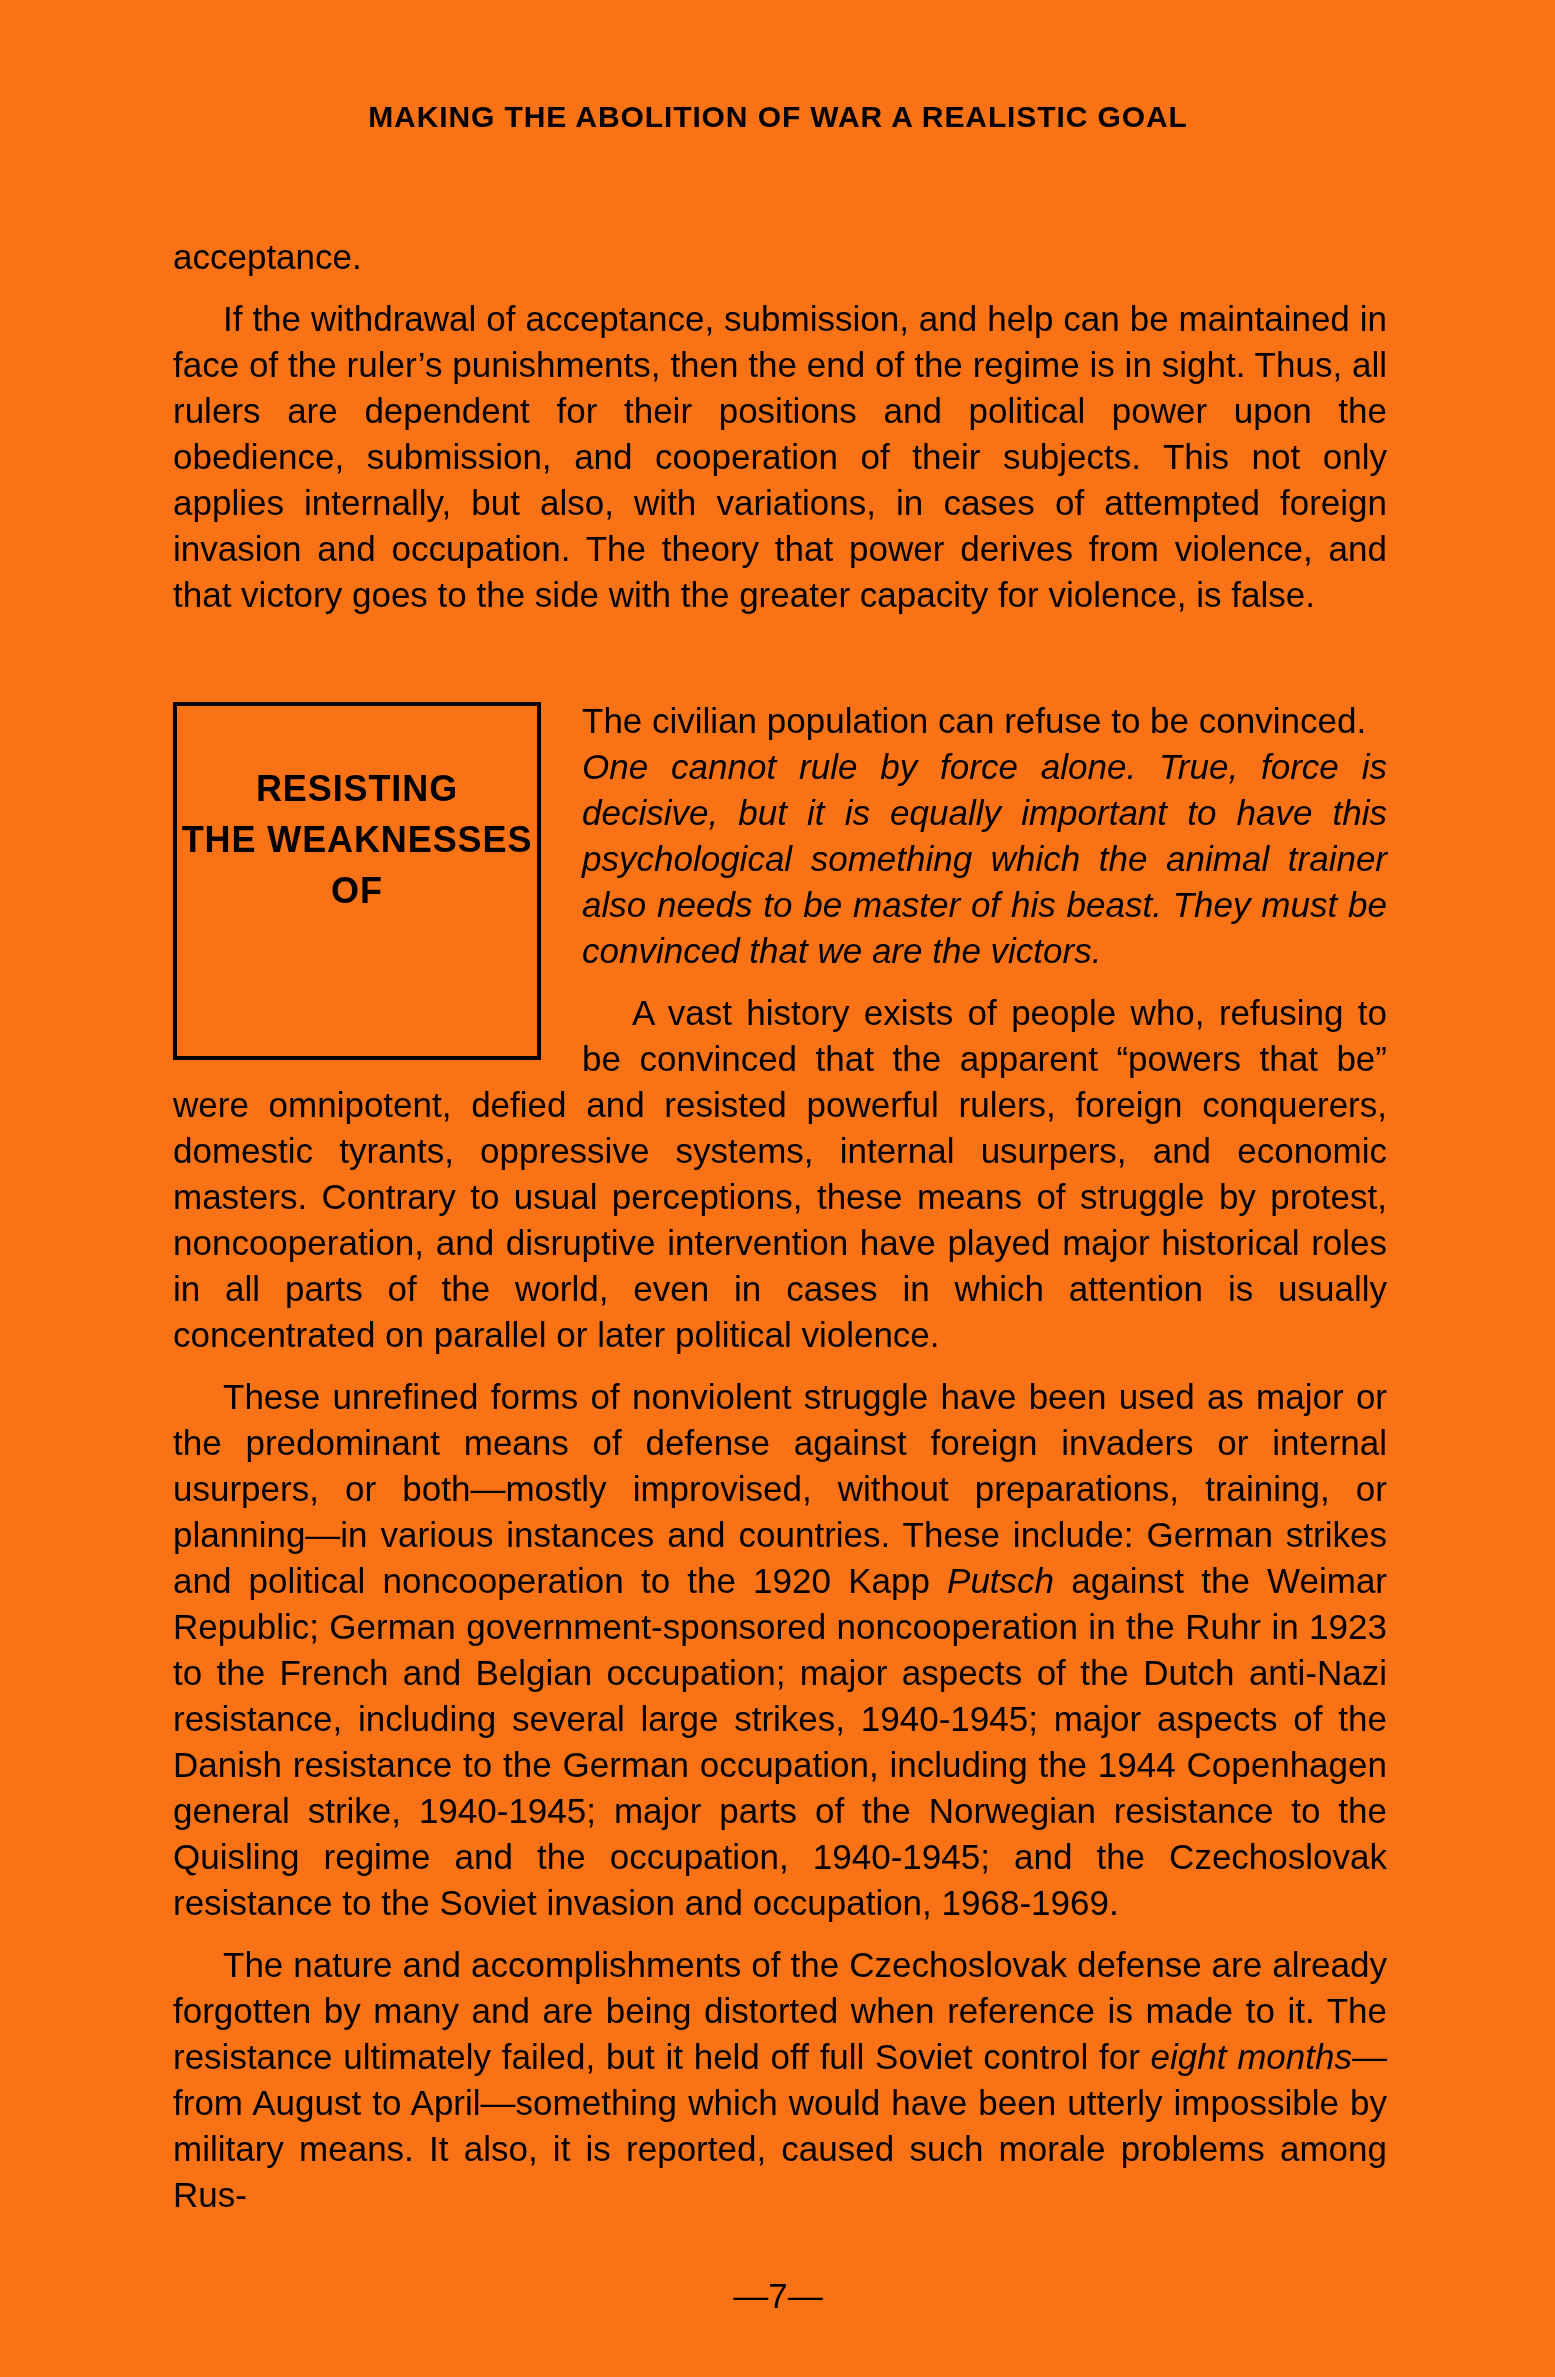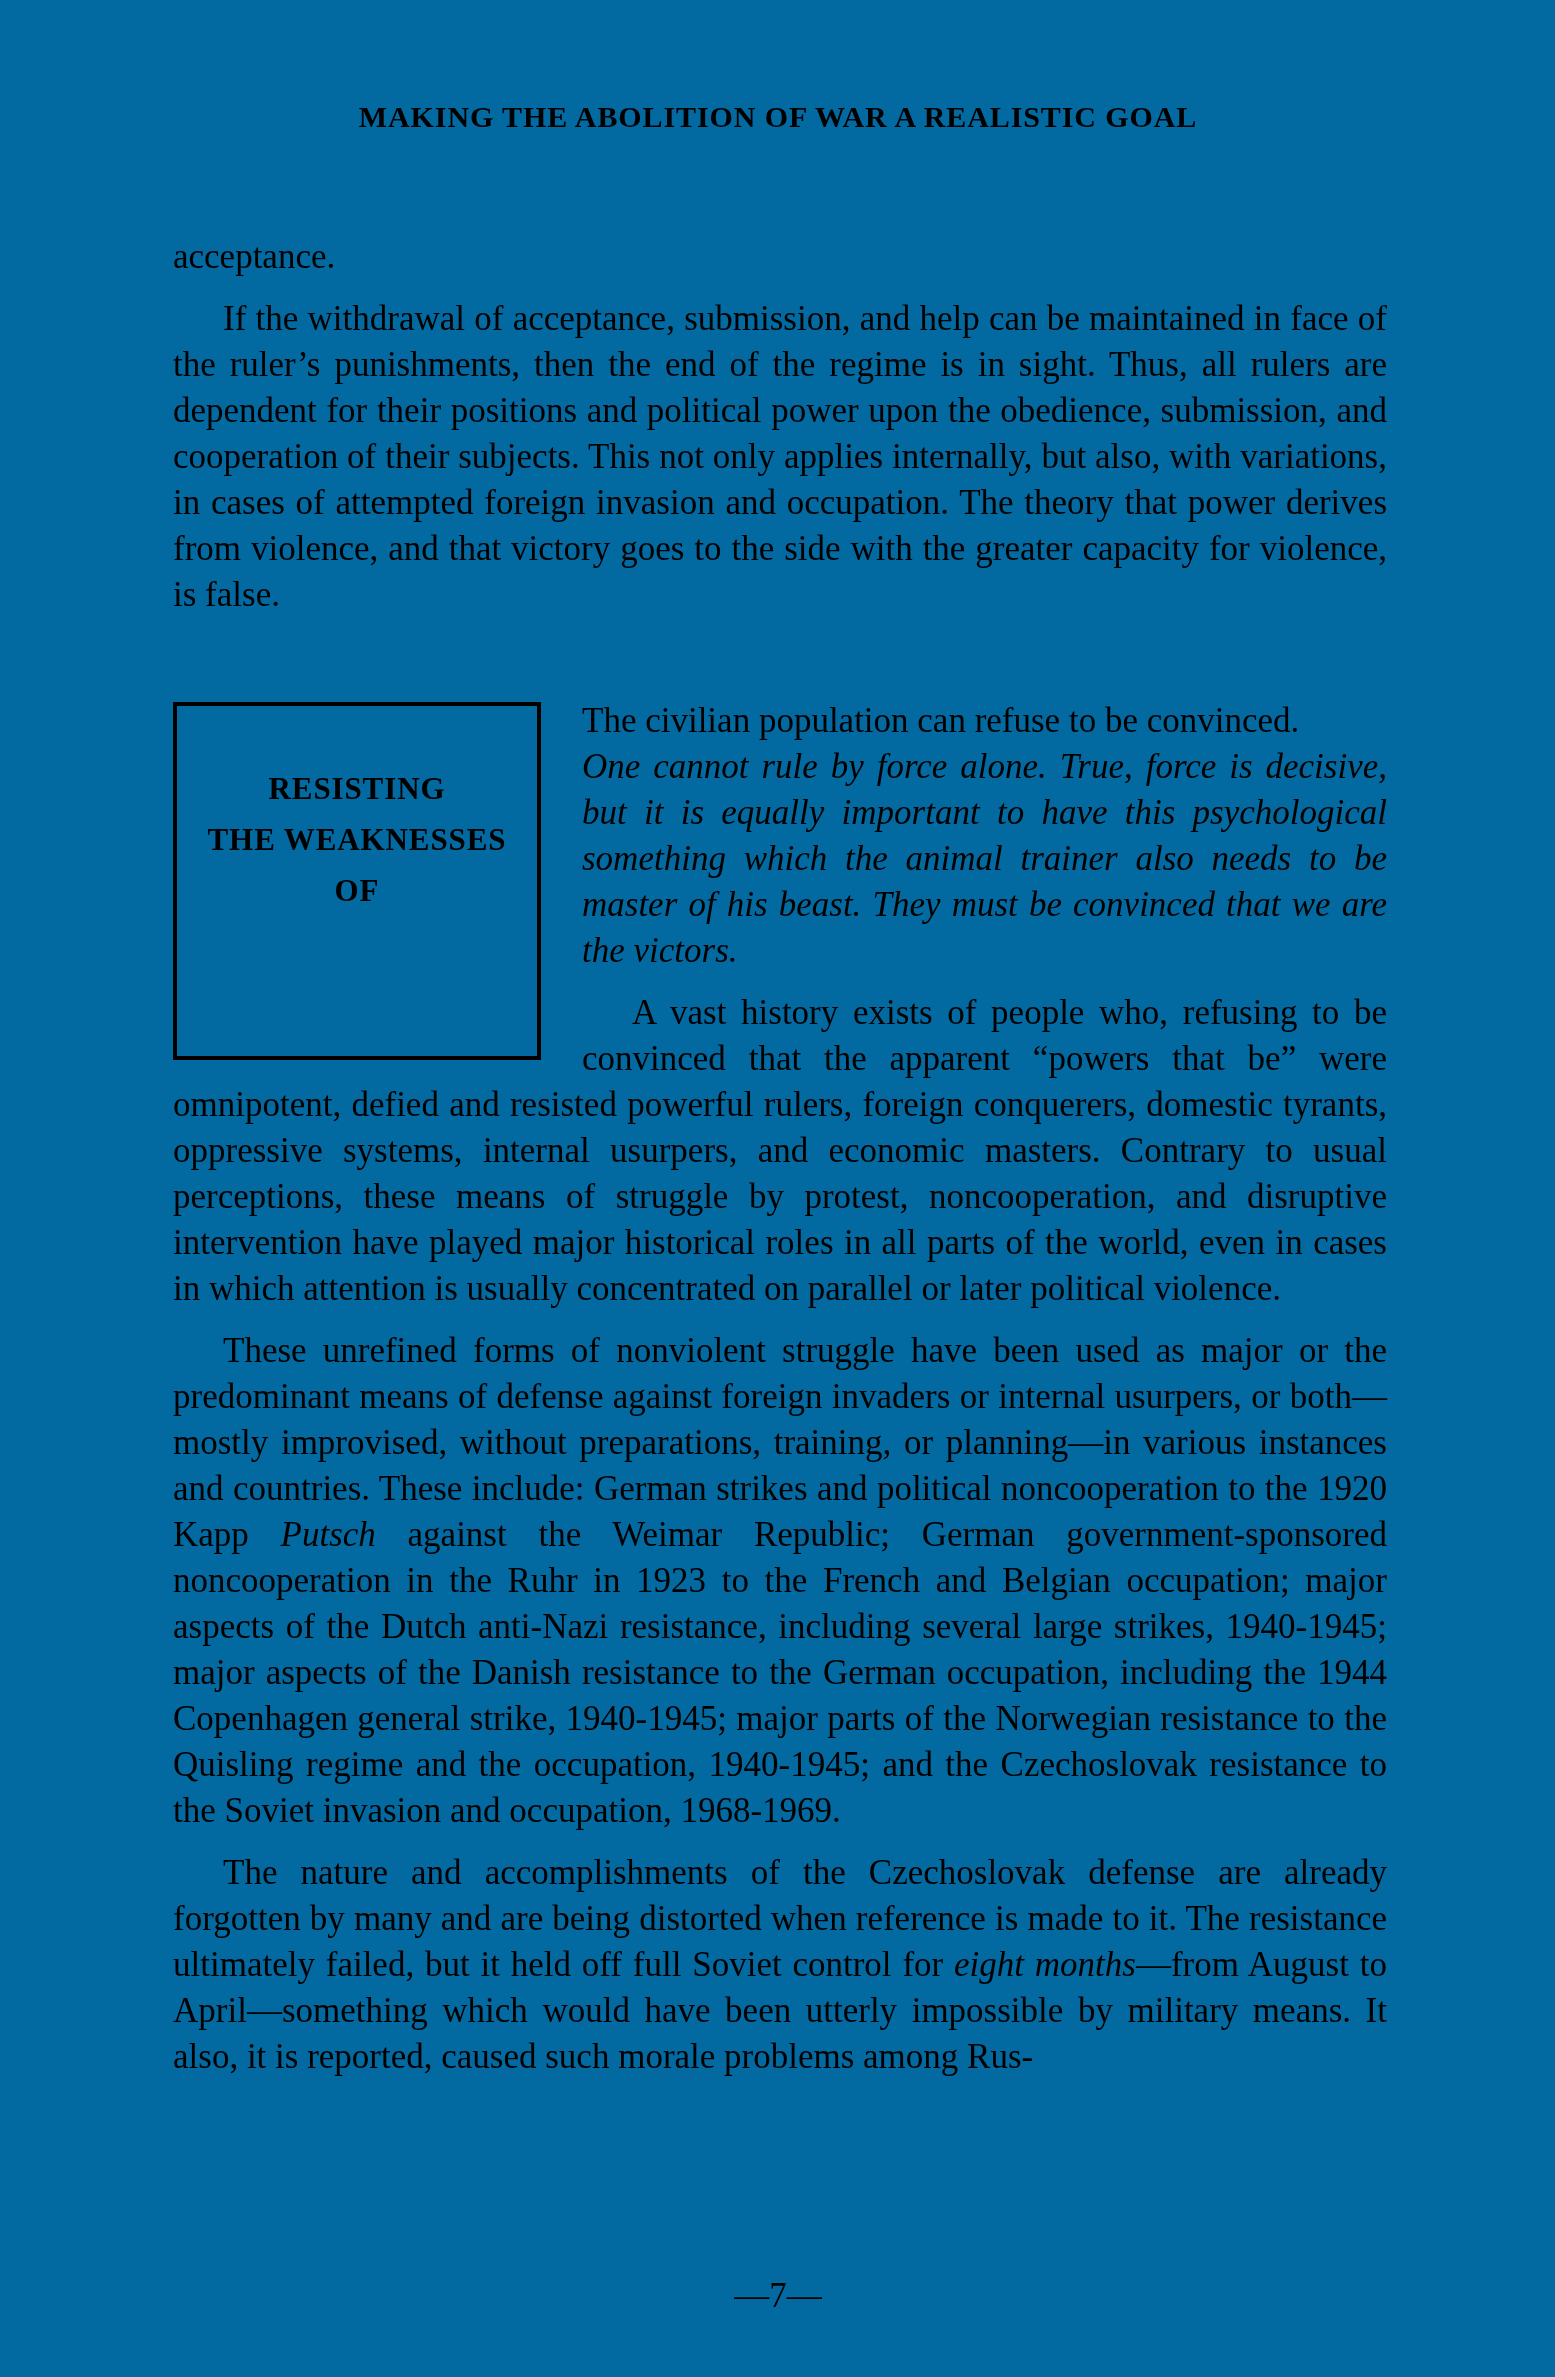--- a/index.html
+++ b/index.html
@@ -1,22 +1,22 @@
 <!DOCTYPE html>
 <html style="font-size:14.6px"><head>
 <meta charset="utf-8">
 <style>
   html, body { margin: 0; padding: 0; }
   .page {
     position: relative;
     width: 1556px;
     height: 2377px;
-    background: #0369a1;
+    background: #f97316;
     color: #000000;
-    font-family: Liberation Serif, serif;
+    font-family: Liberation Sans, sans-serif;
     overflow: hidden;
   }
   .running-header {
     position: absolute;
     top: 100px;
     left: 0;
     width: 100%;
     text-align: center;
     font-weight: bold;
     font-size: 30px;
@@ -41,21 +41,21 @@
     box-sizing: border-box;
     width: 368px;
     height: 358px;
     border: 4.6px solid #000000;
     margin: 3.7px 41px 5.5px 0;
     padding-top: 57px;
     text-align: center;
   }
   .box-line {
     font-weight: bold;
-    font-size: 31px;
+    font-size: 36px;
     line-height: 51px;
     letter-spacing: 0.9px;
     text-indent: 0;
   }
   .folio {
     position: absolute;
     top: 2273px;
     left: 0;
     width: 100%;
     text-align: center;

